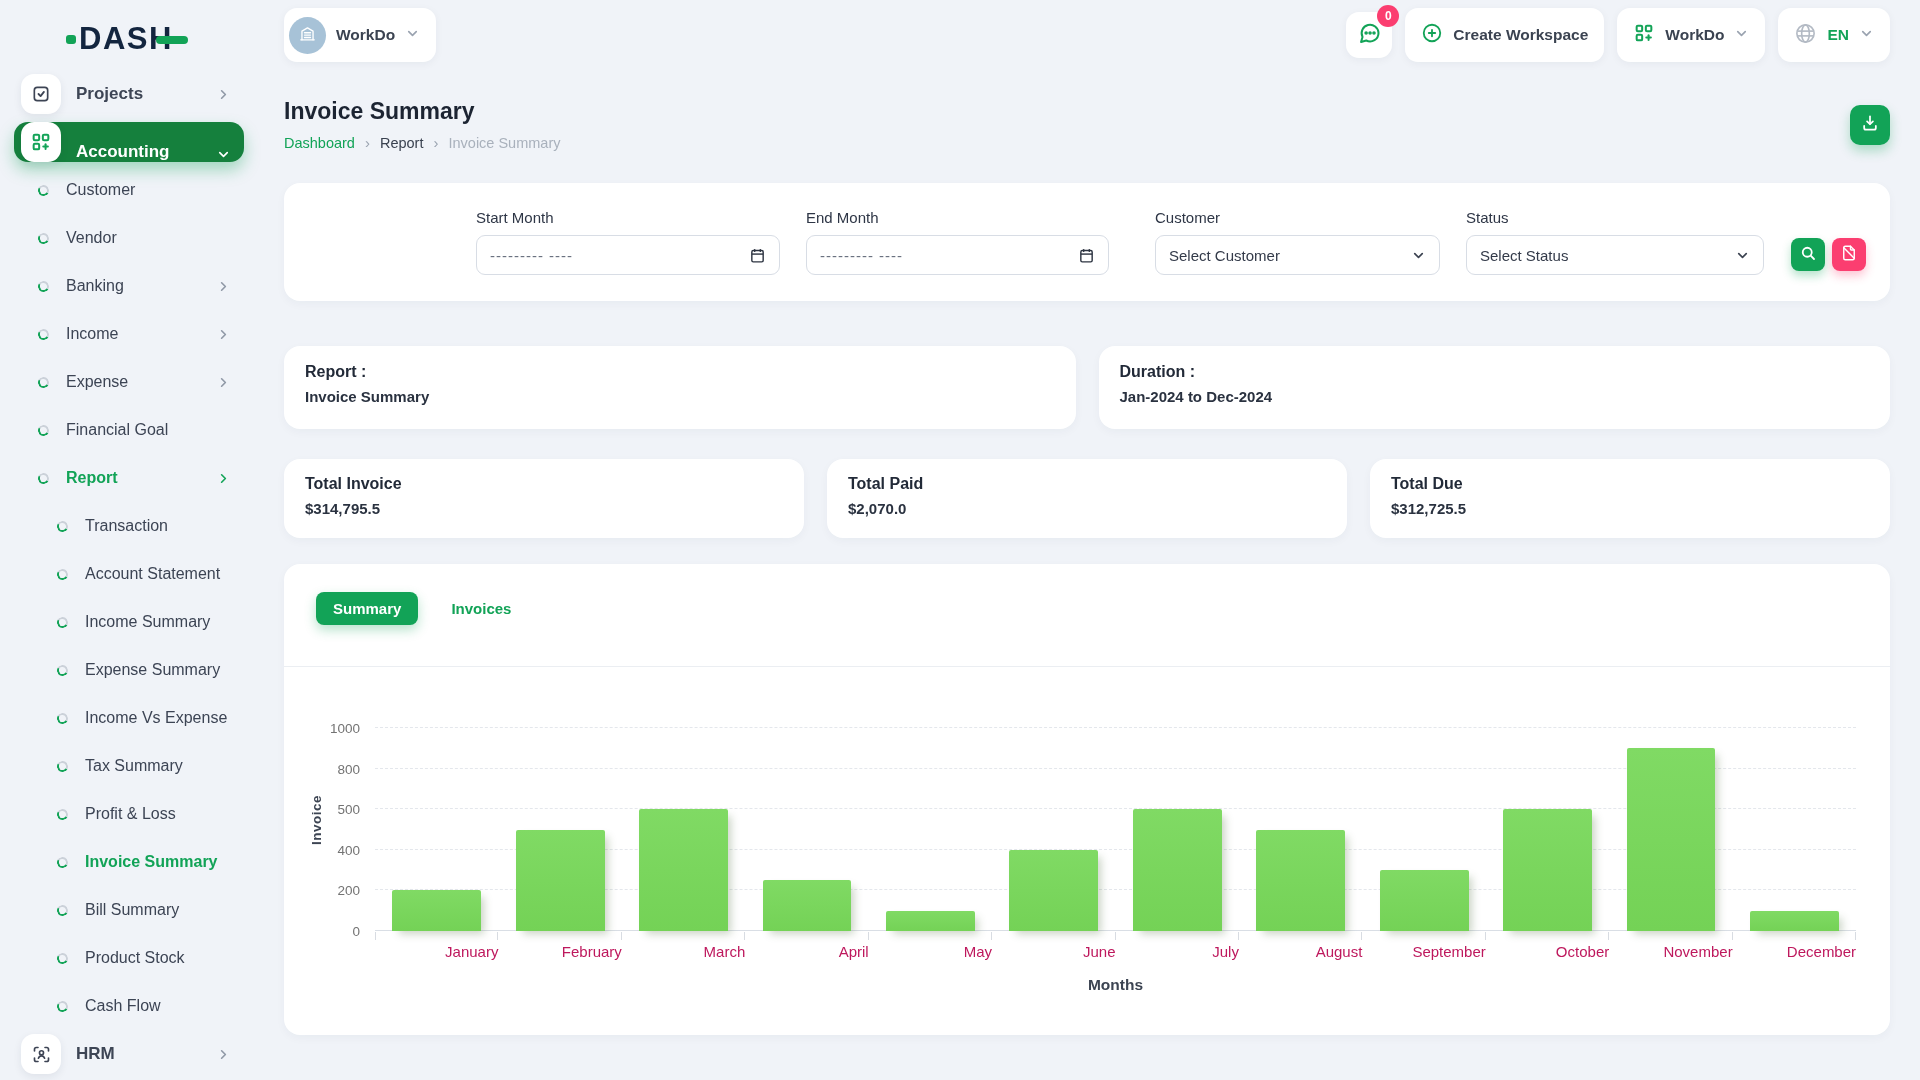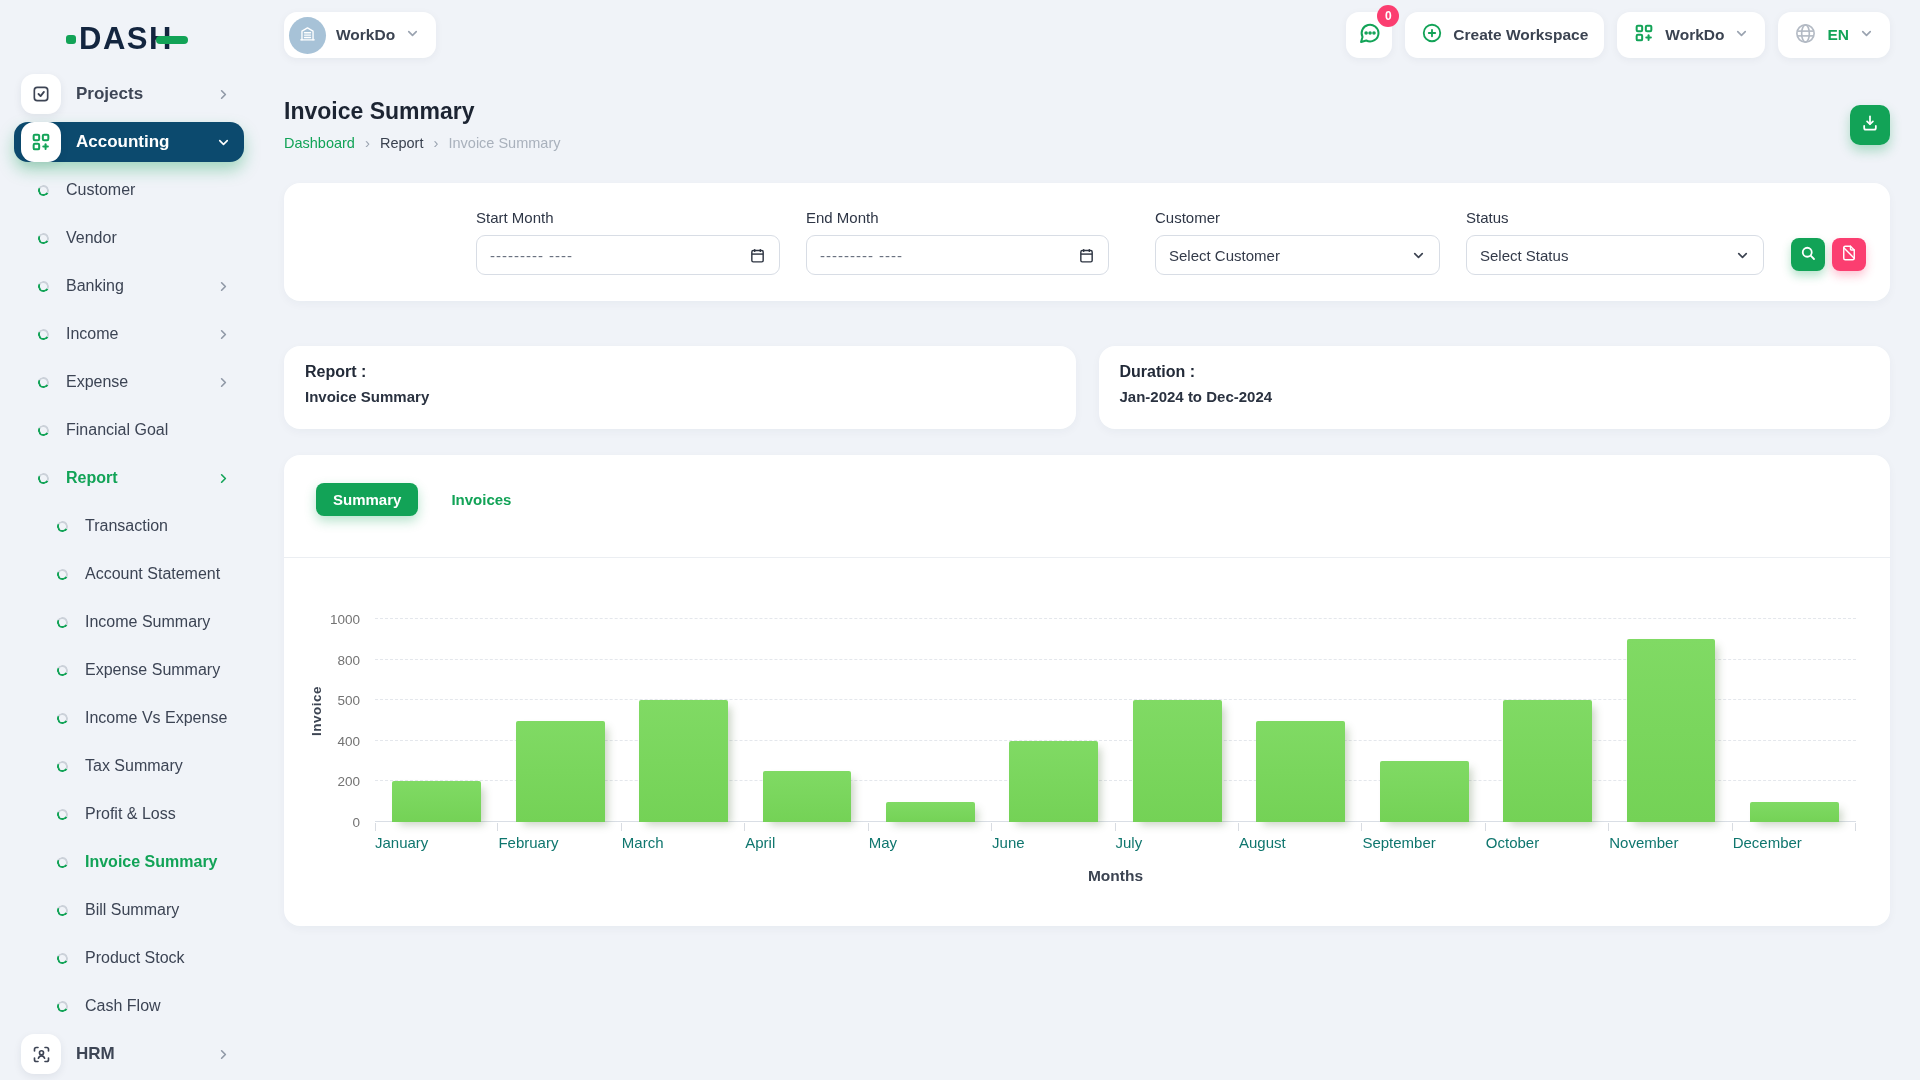--- a/index.html
+++ b/index.html
@@ -14,34 +14,34 @@
   .sidebar { width:256px; flex:none; padding:16px 12px 0 14px; }
   .logo { height:46px; display:flex; align-items:center; padding-left:52px; position:relative; }
   .logo-dot { width:10px; height:9px; background:#12A357; border-radius:3px; margin-right:3px; }
   .logo-text { font-weight:900; font-size:31px; letter-spacing:1.5px; color:#13253f; }
   .logo-bar { width:32px; height:8px; background:#12A357; border-radius:4px; margin-left:-17px; margin-top:2px; }
   .nav { margin-top:12px; display:flex; flex-direction:column; gap:8px; }
   .nav-item { height:40px; display:flex; align-items:center; border-radius:14px; cursor:pointer; }
   .nav-item.top { padding:0 0 0 7px; }
   .icon-box { width:40px; height:40px; background:#fff; border-radius:13px; box-shadow:0 3px 8px rgba(25,40,70,.08); display:flex; align-items:center; justify-content:center; flex:none; }
   .nav-item.top .label { margin-left:15px; font-size:17px; font-weight:600; color:#3d4555; }
-  .nav-item.active-top { background:#0c4a6e; box-shadow:0 8px 16px rgba(18,163,87,.35); }
+  .nav-item.active-top { background:#15803d; box-shadow:0 8px 16px rgba(18,163,87,.35);align-items:flex-end; }
   .nav-item.active-top .label { color:#fff; }
   .nav-item .chev { margin-left:auto; margin-right:13px; display:flex; }
   .nav-item.sub { padding-left:24px; font-size:16px; color:#3c4454; }
   .nav-item.subsub { padding-left:43px; font-size:16px; color:#3c4454; }
   .nav-item.sub .label, .nav-item.subsub .label { margin-left:17px; }
   .nav-item.active-green .label { color:#12A357; font-weight:600; }
   .bullet { width:11px; height:11px; border-radius:50%; border:2.5px solid #cbd1d9; border-bottom-color:#12A357; border-left-color:#12A357; transform:rotate(-15deg); flex:none; }
 
   
   .main { flex:1; padding:0 31px 0 28px; }
 
   .topbar { margin-top:12px; height:46px; display:flex; align-items:center; }
-  .pill { background:#fff; border-radius:13px; height:46px; display:flex; align-items:center; padding:0 16px; gap:10px; box-shadow:0 2px 8px rgba(25,35,65,.05); font-size:15.5px; font-weight:600; color:#3b4351; cursor:pointer; }
+  .pill { background:#fff; border-radius:13px; height:54px; display:flex; align-items:center; padding:0 16px; gap:10px; box-shadow:0 2px 8px rgba(25,35,65,.05); font-size:15.5px; font-weight:600; color:#3b4351; cursor:pointer; }
   .ws-pill { padding:0 16px 0 5px; }
   .avatar { width:37px; height:37px; border-radius:50%; background:#a7c2d7; display:flex; align-items:center; justify-content:center; }
   .right-group { margin-left:auto; display:flex; align-items:center; gap:13px; }
   .icon-btn { position:relative; width:46px; height:46px; background:#fff; border-radius:13px; box-shadow:0 2px 8px rgba(25,35,65,.05); display:flex; align-items:center; justify-content:center; cursor:pointer; }
   .badge { position:absolute; top:-7px; right:-7px; min-width:22px; height:22px; border-radius:50%; background:#FB3E70; color:#fff; font-size:12px; font-weight:700; display:flex; align-items:center; justify-content:center; }
   .lang-code { color:#12A357; font-weight:700; }
 
   .title-row { margin-top:40px; display:flex; align-items:center; }
   .page-title { font-size:23px; font-weight:700; color:#1c2432; }
   .breadcrumb { margin-top:9px; display:flex; align-items:center; gap:10px; font-size:14.5px; }
@@ -87,21 +87,21 @@
   .plot::after { content:''; position:absolute; left:0; bottom:-9px; width:1px; height:8px; background:#d8dce2; }
   .gridline { position:absolute; left:0; right:0; border-top:1.5px dashed #e4e7ec; }
   .gridline.axisline { border-top:1px solid #d9dee5; }
   .ytick { position:absolute; right:calc(100% + 15px); transform:translateY(50%); font-size:13.5px; color:#737373; }
   .ylabel { position:absolute; left:-84px; top:50%; transform:translate(0,-50%) rotate(-90deg); font-size:13.5px; font-weight:700; color:#3c4452; letter-spacing:.5px; }
   .bars { position:absolute; inset:0; display:flex; align-items:flex-end; }
   .slot { position:relative; flex:1; height:100%; display:flex; justify-content:center; align-items:flex-end; }
   .slot::after { content:''; position:absolute; right:0; bottom:-9px; width:1px; height:8px; background:#d8dce2; }
   .bar { width:72%; background:linear-gradient(180deg,#80da64,#74d256); border-radius:2px 2px 0 0; box-shadow:5px 5px 8px -2px rgba(70,100,50,.28); }
   .xlabels { display:flex; margin-top:12px; }
-  .xlab { flex:1; text-align:left; font-size:15px; color:#0f766e; }
+  .xlab { flex:1; text-align:right; font-size:15px; color:#be185d; }
   .xaxis-title { text-align:center; margin-top:16px; font-size:15.5px; font-weight:700; color:#3c4452; }
 </style>
 </head>
 <body>
 
 <div class="app">
 
   <aside class="sidebar">
     <div class="logo">
       <span class="logo-dot"></span>
@@ -413,20 +413,34 @@
       <div class="card info-card">
         <div class="info-l1">Report :</div>
         <div class="info-l2">Invoice Summary</div>
       </div>
       <div class="card info-card">
         <div class="info-l1">Duration :</div>
         <div class="info-l2">Jan-2024 to Dec-2024</div>
       </div>
     </div>
 
+    <div class="stats-row" id="stats-row">
+        <div class="card stat-card">
+          <div class="info-l1">Total Invoice</div>
+          <div class="info-l2">$314,795.5</div>
+        </div>
+        <div class="card stat-card">
+          <div class="info-l1">Total Paid</div>
+          <div class="info-l2">$2,070.0</div>
+        </div>
+        <div class="card stat-card">
+          <div class="info-l1">Total Due</div>
+          <div class="info-l2">$312,725.5</div>
+        </div>
+      </div>
 
     <div class="card chart-card">
       <div class="tab-head" id="tab-head">
           <button class="tab active">Summary</button>
           <button class="tab">Invoices</button>
         </div>
       <div class="tab-divider"></div>
       <div class="chart-area" id="chart-area">
           <div class="plot">
             <div class="gridline axisline" style="bottom: 0px;"></div>

